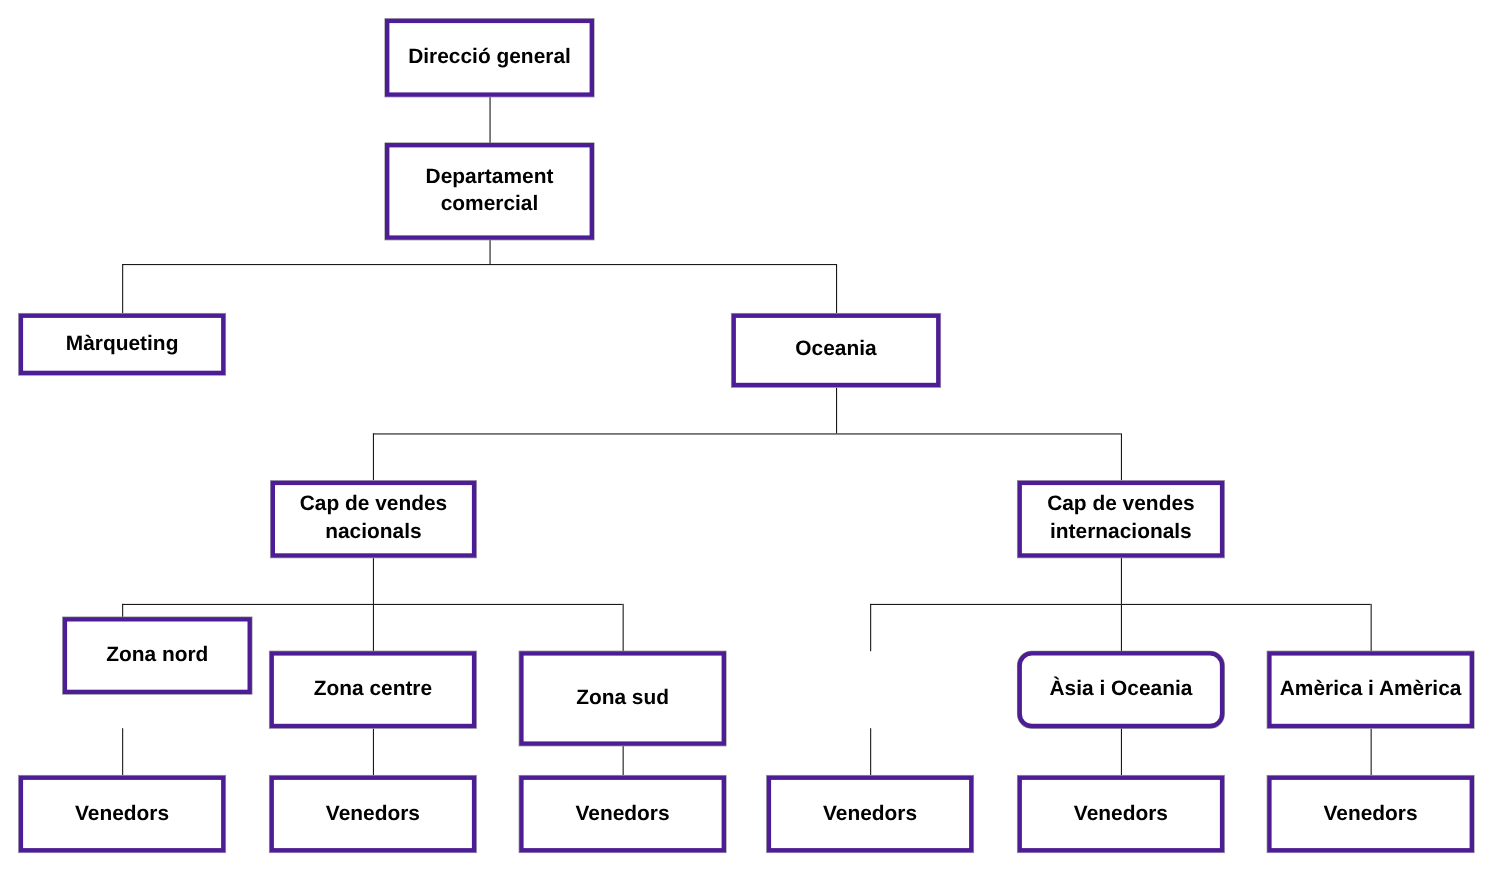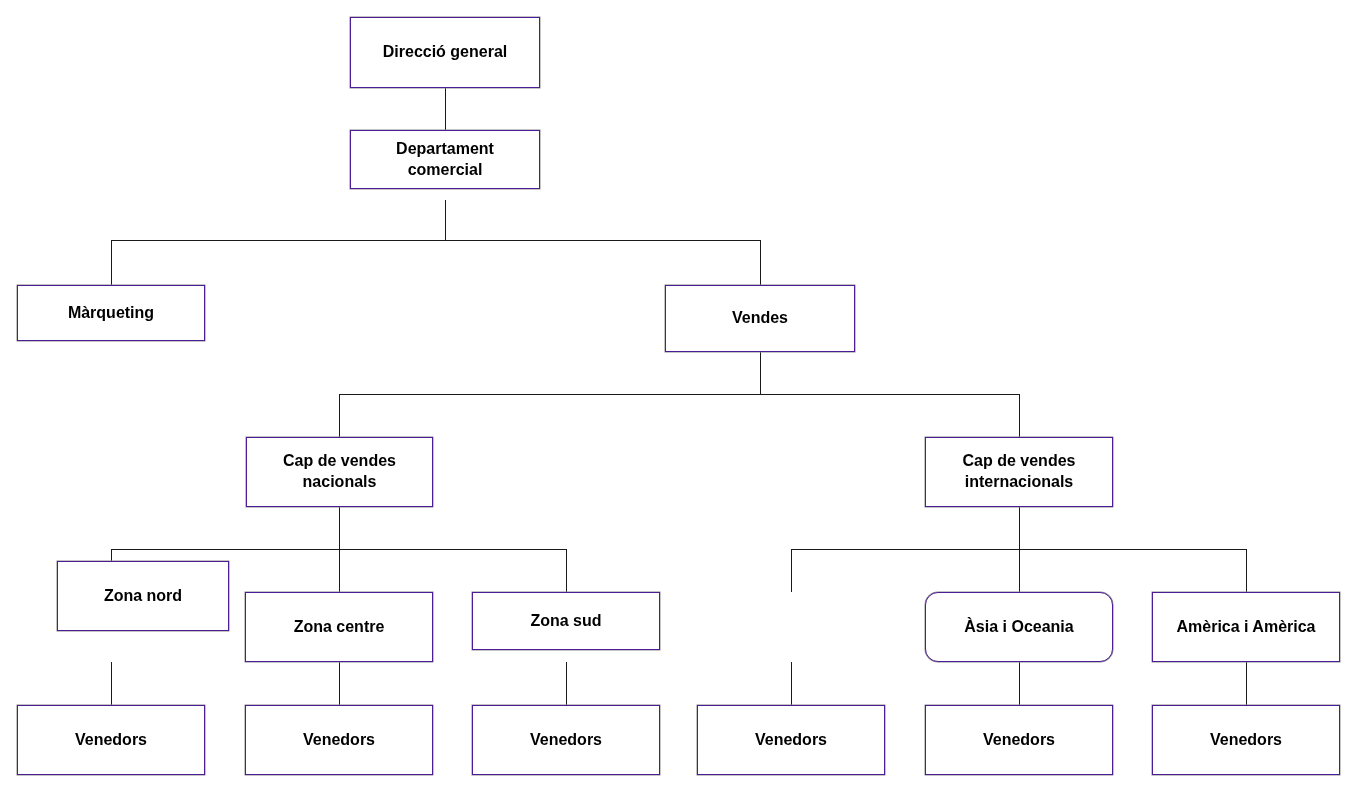--- a/index.html
+++ b/index.html
@@ -11,28 +11,28 @@
   .canvas {
     position: relative;
     width: 1359px;
     height: 791px;
     background: #ffffff;
     overflow: hidden;
   }
   .node {
     position: absolute;
     box-sizing: border-box;
-    border: 1px solid #4c1d95;
+    border: 4px solid #4c1d95;
     background: #ffffff;
     display: flex;
     align-items: center;
     justify-content: center;
     text-align: center;
     font-weight: bold;
-    font-size: 16px;
+    font-size: 19px;
     line-height: 1.3;
     color: #000000;
     white-space: pre-line;
     box-shadow: 0 0 0 0.5px #8a8a8a;
   }
   .hline, .vline {
     position: absolute;
     background: #1a1a1a;
   }
   .hline { height: 1px; }
@@ -64,34 +64,34 @@
   <div class="vline" style="left:1246px; top:549px; height:43px;"></div>
   <div class="vline" style="left:111px;  top:662px; height:43px;"></div>
   <div class="vline" style="left:339px;  top:662px; height:43px;"></div>
   <div class="vline" style="left:566px;  top:662px; height:43px;"></div>
   <div class="vline" style="left:791px;  top:662px; height:43px;"></div>
   <div class="vline" style="left:1019px; top:662px; height:43px;"></div>
   <div class="vline" style="left:1246px; top:662px; height:43px;"></div>
 
   <div class="node" style="left:350px; top:17px;  width:190px; height:71px;">Direcció general</div>
 
-  <div class="node" style="left:350px; top:130px; width:190px; height:59px;">Departament
+  <div class="node" style="left:350px; top:130px; width:190px; height:88px;">Departament
 comercial</div>
 
   <div class="node" style="left:17px;  top:285px; width:188px; height:56px;">Màrqueting</div>
-  <div class="node" style="left:665px; top:285px; width:190px; height:67px;">Vendes</div>
+  <div class="node" style="left:665px; top:285px; width:190px; height:67px;">Oceania</div>
 
   <div class="node" style="left:246px; top:437px; width:187px; height:70px;">Cap de vendes
 nacionals</div>
   <div class="node" style="left:925px; top:437px; width:188px; height:70px;">Cap de vendes
 internacionals</div>
 
   <div class="node" style="left:17px;   top:561px; width:172px; height:70px;margin-left:40px;">Zona nord</div>
   <div class="node" style="left:245px;  top:592px; width:188px; height:70px;">Zona centre</div>
-  <div class="node" style="left:472px;  top:592px; width:188px; height:58px;">Zona sud</div>
+  <div class="node" style="left:472px;  top:592px; width:188px; height:86px;">Zona sud</div>
   <div class="node" style="left:925px;  top:592px; width:188px; height:70px;border-radius:13px;">Àsia i Oceania</div>
   <div class="node" style="left:1152px; top:592px; width:188px; height:70px;">Amèrica i Amèrica</div>
 
   <div class="node" style="left:17px;   top:705px; width:188px; height:70px;">Venedors</div>
   <div class="node" style="left:245px;  top:705px; width:188px; height:70px;">Venedors</div>
   <div class="node" style="left:472px;  top:705px; width:188px; height:70px;">Venedors</div>
   <div class="node" style="left:697px;  top:705px; width:188px; height:70px;">Venedors</div>
   <div class="node" style="left:925px;  top:705px; width:188px; height:70px;">Venedors</div>
   <div class="node" style="left:1152px; top:705px; width:188px; height:70px;">Venedors</div>
 

